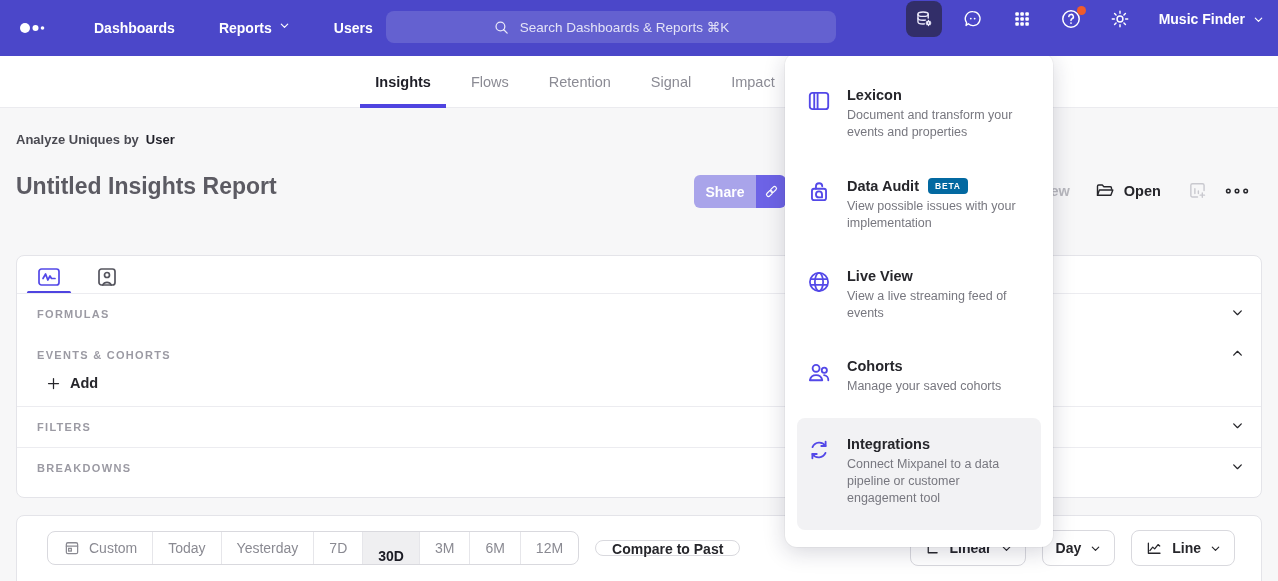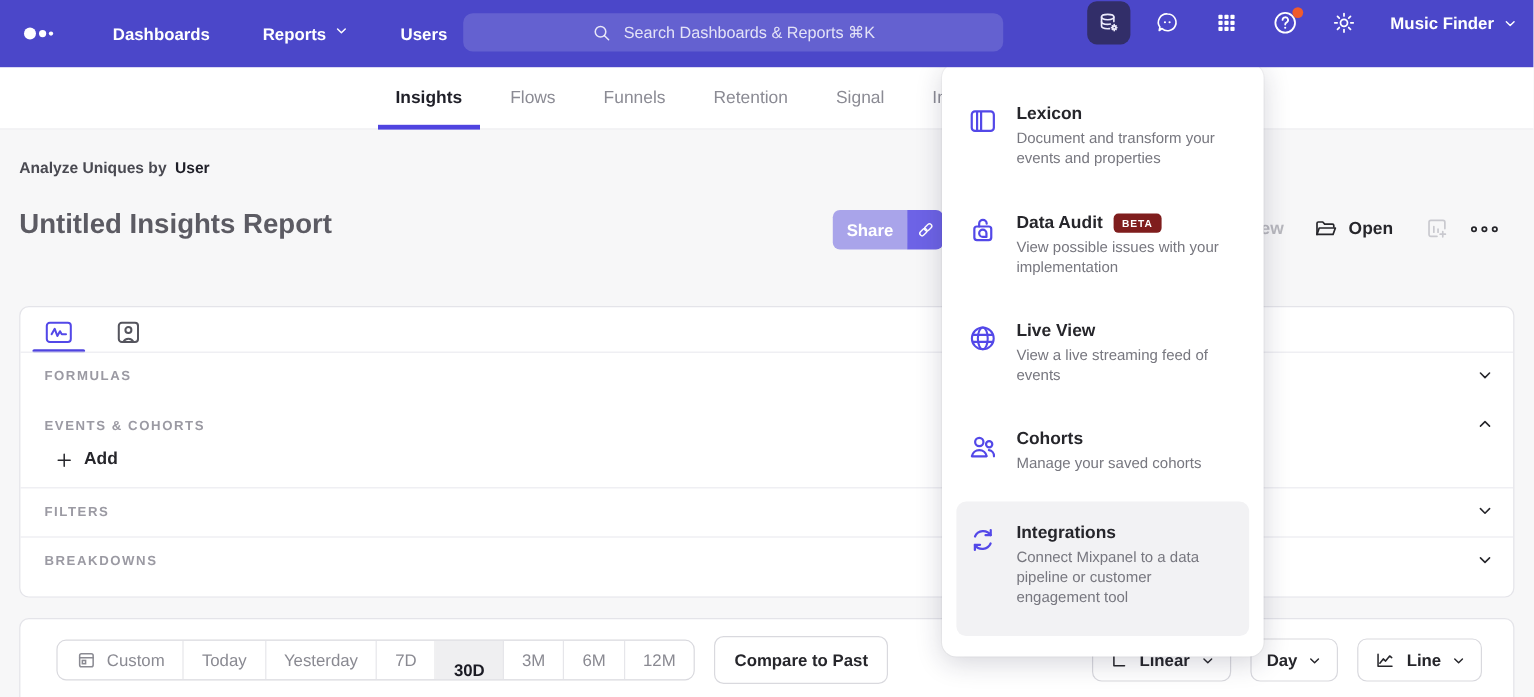--- a/index.html
+++ b/index.html
@@ -73,39 +73,39 @@
              font-weight:600; color:#26262b; cursor:pointer; width:70px; }
 
   
   .bottom-panel { left:16px; top:515px; width:1246px; height:90px; }
   .toolbar { display:flex; align-items:center; padding:14px 26px 0 30px; }
   .seg-control { display:flex; border:1px solid #d9d9de; border-radius:8px; height:34px; overflow:hidden; }
   .seg { display:flex; align-items:center; gap:8px; padding:0 15px; font-size:14px; color:#8a8a92;
          border-right:1px solid #e6e6ea; cursor:pointer; white-space:nowrap; }
   .seg:last-child { border-right:none; }
   .seg.active { background:#efeff1; color:#1b1b24; font-weight:600;align-items:flex-end; }
-  .cmp-btn { margin-left:16px; height:40px; padding:0 16px; border:1px solid #d9d9de; border-radius:8px;
+  .cmp-btn { margin-left:16px; height:16px; padding:0 16px; border:1px solid #d9d9de; border-radius:8px;
              background:#fff; font-family:inherit; font-size:14px; font-weight:600; color:#26262b; cursor:pointer; }
   .toolbar-right { margin-left:auto; display:flex; gap:16px; }
   .drop-btn { height:36px; border:1px solid #d9d9de; border-radius:8px; background:#fff; display:flex;
               align-items:center; gap:9px; padding:0 13px; font-size:14px; font-weight:600;
               color:#26262b; cursor:pointer; font-family:inherit; }
 
   
   .menu-panel { position:absolute; left:785px; top:53px; width:268px; height:494px; background:#fff;
                 border-radius:12px; box-shadow:0 5px 22px rgba(30,30,60,0.18), 0 0 0 1px rgba(0,0,0,0.03);
                 z-index:30; padding-top:16px; }
   .menu-item { display:flex; gap:15px; padding:18px 16px 18px 21px; cursor:pointer; }
   .menu-item.compact { padding:17px 16px 17px 21px; }
   .menu-item.highlight { background:#f2f2f4; border-radius:8px; margin:6px 12px 0 12px;
                          padding:18px 12px 22px 9px; }
   .menu-icon { flex:0 0 26px; padding-top:1px; }
   .menu-title { font-size:14.5px; font-weight:600; color:#26262b; display:flex; align-items:center; gap:9px; }
   .menu-desc { margin-top:4px; font-size:12.5px; line-height:1.38; color:#77777f; max-width:172px; }
-  .beta-badge { background:#7f1d1d; color:#fff; font-size:8.5px; font-weight:700; letter-spacing:0.8px;
+  .beta-badge { background:#0369a1; color:#fff; font-size:8.5px; font-weight:700; letter-spacing:0.8px;
                 padding:3px 7px; border-radius:4px; }
 
   svg { display:block; }
 </style>
 </head>
 <body>
 
 <div id="app">
 
   <div class="nav">
@@ -191,23 +191,20 @@
     </div>
   </div>
 
   <div class="tabbar">
     <div class="tabbar-inner">
       <div class="tab active">
           <span>Insights</span>
         </div>
       <div class="tab">
           <span>Flows</span>
-        </div>
-      <div class="tab">
-          <span>Funnels</span>
         </div>
       <div class="tab">
           <span>Retention</span>
         </div>
       <div class="tab">
           <span>Signal</span>
         </div>
       <div class="tab">
           <span>Impact</span>
         </div>

